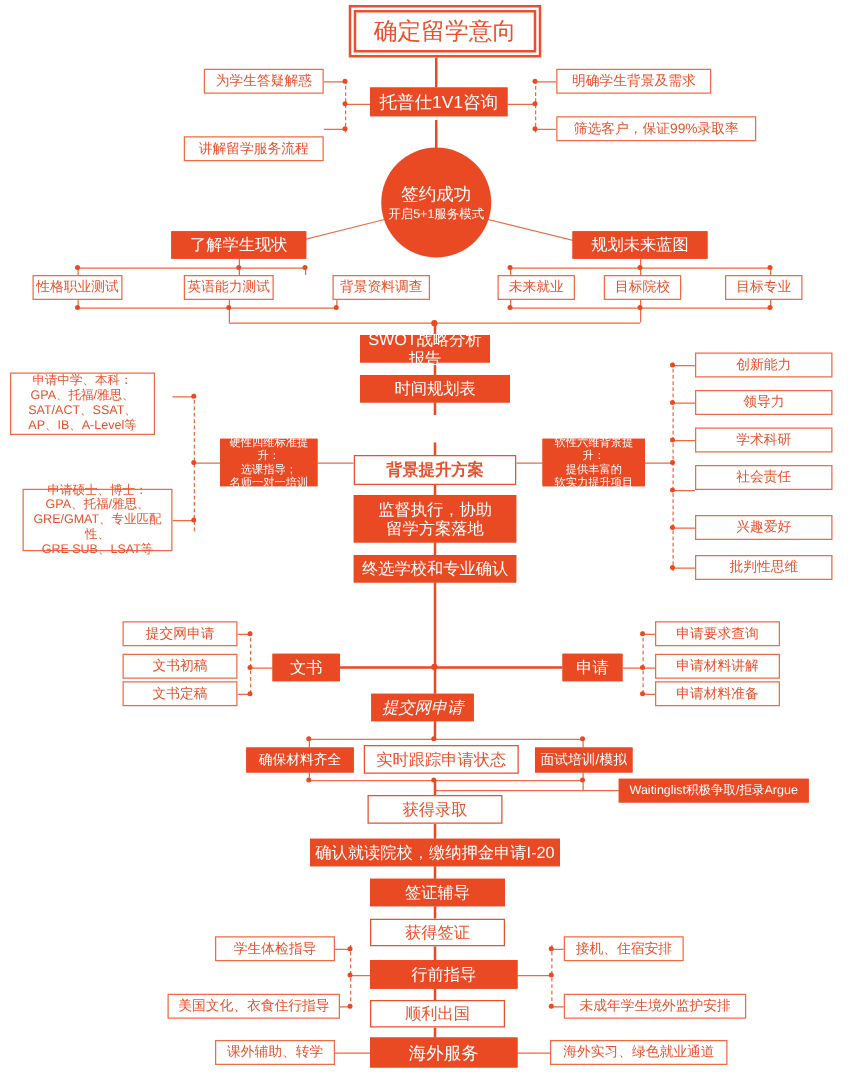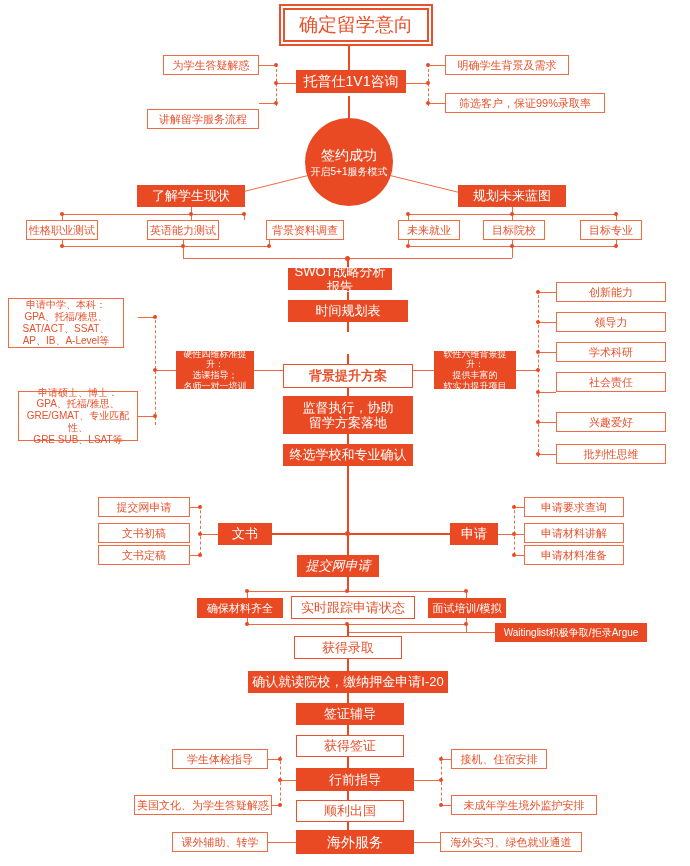--- a/index.html
+++ b/index.html
@@ -324,21 +324,21 @@
   <div class="node solid fs14" style="left:296px;top:830px;width:118px;height:24px;">海外服务</div>
 
   <div class="rail" style="left:280px;top:756px;height:50px;"></div>
   <div class="dot" style="left:278px;top:757px;"></div>
   <div class="dot" style="left:278px;top:778px;"></div>
   <div class="dot" style="left:278px;top:803px;"></div>
   <div class="ln lnh" style="left:280px;top:780px;width:16px;"></div>
   <div class="ln lnh" style="left:268px;top:759px;width:12px;"></div>
   <div class="ln lnh" style="left:272px;top:805px;width:8px;"></div>
   <div class="node outline fs11" style="left:172px;top:749px;width:96px;height:20px;">学生体检指导</div>
-  <div class="node outline fs11" style="left:134px;top:795px;width:138px;height:20px;">美国文化、为学生答疑解惑</div>
+  <div class="node outline fs11" style="left:134px;top:795px;width:138px;height:20px;">美国文化、衣食住行指导</div>
 
   <div class="rail" style="left:441px;top:756px;height:50px;"></div>
   <div class="dot" style="left:439px;top:757px;"></div>
   <div class="dot" style="left:439px;top:778px;"></div>
   <div class="dot" style="left:439px;top:803px;"></div>
   <div class="ln lnh" style="left:414px;top:780px;width:27px;"></div>
   <div class="ln lnh" style="left:441px;top:759px;width:10px;"></div>
   <div class="ln lnh" style="left:441px;top:805px;width:10px;"></div>
   <div class="node outline fs11" style="left:451px;top:749px;width:96px;height:20px;">接机、住宿安排</div>
   <div class="node outline fs11" style="left:451px;top:795px;width:146px;height:20px;">未成年学生境外监护安排</div>

